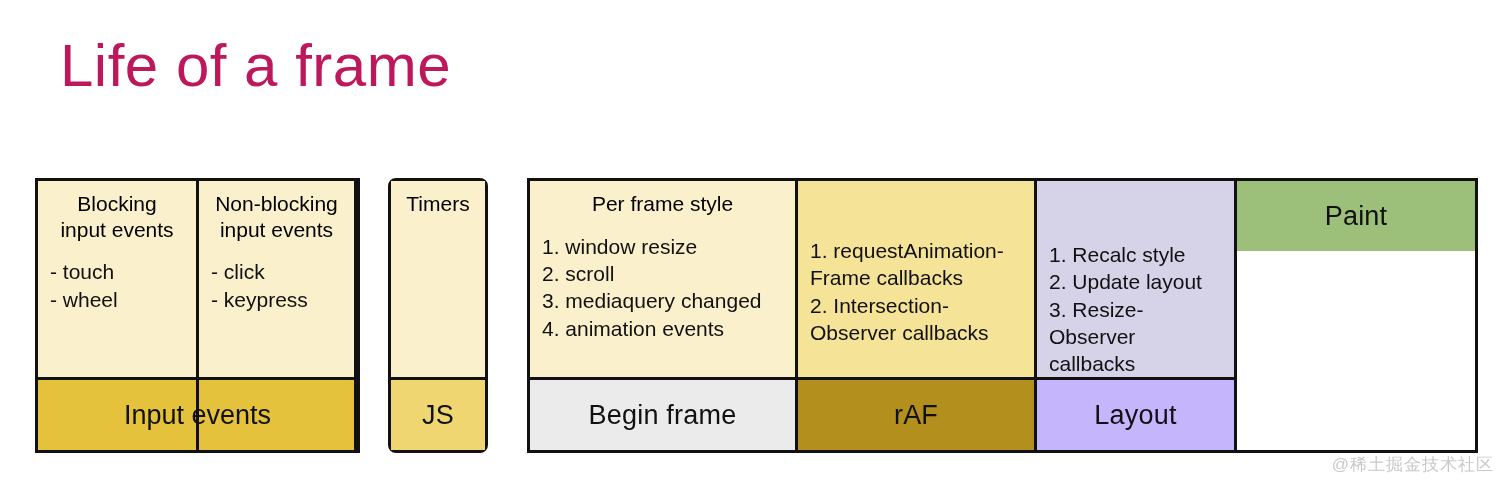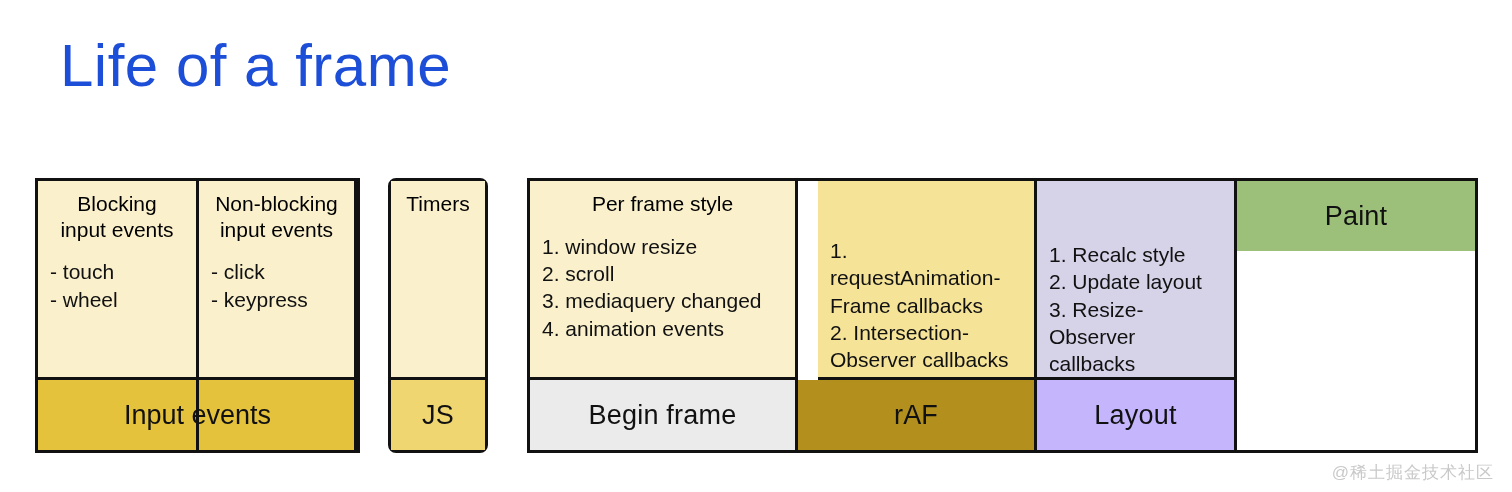--- a/index.html
+++ b/index.html
@@ -18,21 +18,21 @@
   }
 
   
   #page-title {
     position: absolute;
     left: 60px;
     top: 36px;
     font-size: 60px;
     font-weight: 400;
     letter-spacing: 0.5px;
-    color: #1d4ed8;
+    color: #be185d;
     line-height: 1;
     white-space: nowrap;
   }
 
   
   #diagram {
     position: absolute;
     left: 0;
     top: 0;
     width: 1512px;
@@ -117,21 +117,21 @@
   #col-timers       { width: 94px; border-right: none; }
   #col-beginframe   { width: 268px; }
   #col-raf          { width: 239px; }
   #col-layout       { width: 200px; }
   #col-paint        { width: 238px; border-right: none; }
 
   
   #watermark {
     position: absolute;
     right: 18px;
-    bottom: 8px;
+    bottom: 16px;
     font-size: 17px;
     color: #c9c9c9;
     letter-spacing: 1px;
     white-space: nowrap;
   }
 </style>
 </head>
 <body style="background-color: rgb(255, 255, 255);">
 
 <div id="page-title">Life of a frame</div>
@@ -189,21 +189,21 @@
           <li>3. mediaquery changed</li>
           <li>4. animation events</li>
         </ul>
       </div>
       <div class="phase" style="background-color: rgb(235, 235, 235);">
         <span>Begin frame</span>
       </div>
     </div>
 
     <div class="column" id="col-raf">
-      <div class="detail pad-top-lg" style="background-color: rgb(245, 227, 152); margin-left: 20px;">
+      <div class="detail pad-top-lg" style="background-color: rgb(245, 227, 152);">
         <ul class="detail-list">
           <li>1. requestAnimation-
 Frame callbacks</li>
           <li>2. Intersection-
 Observer callbacks</li>
         </ul>
       </div>
       <div class="phase" style="background-color: rgb(179, 144, 30);">
         <span>rAF</span>
       </div>

